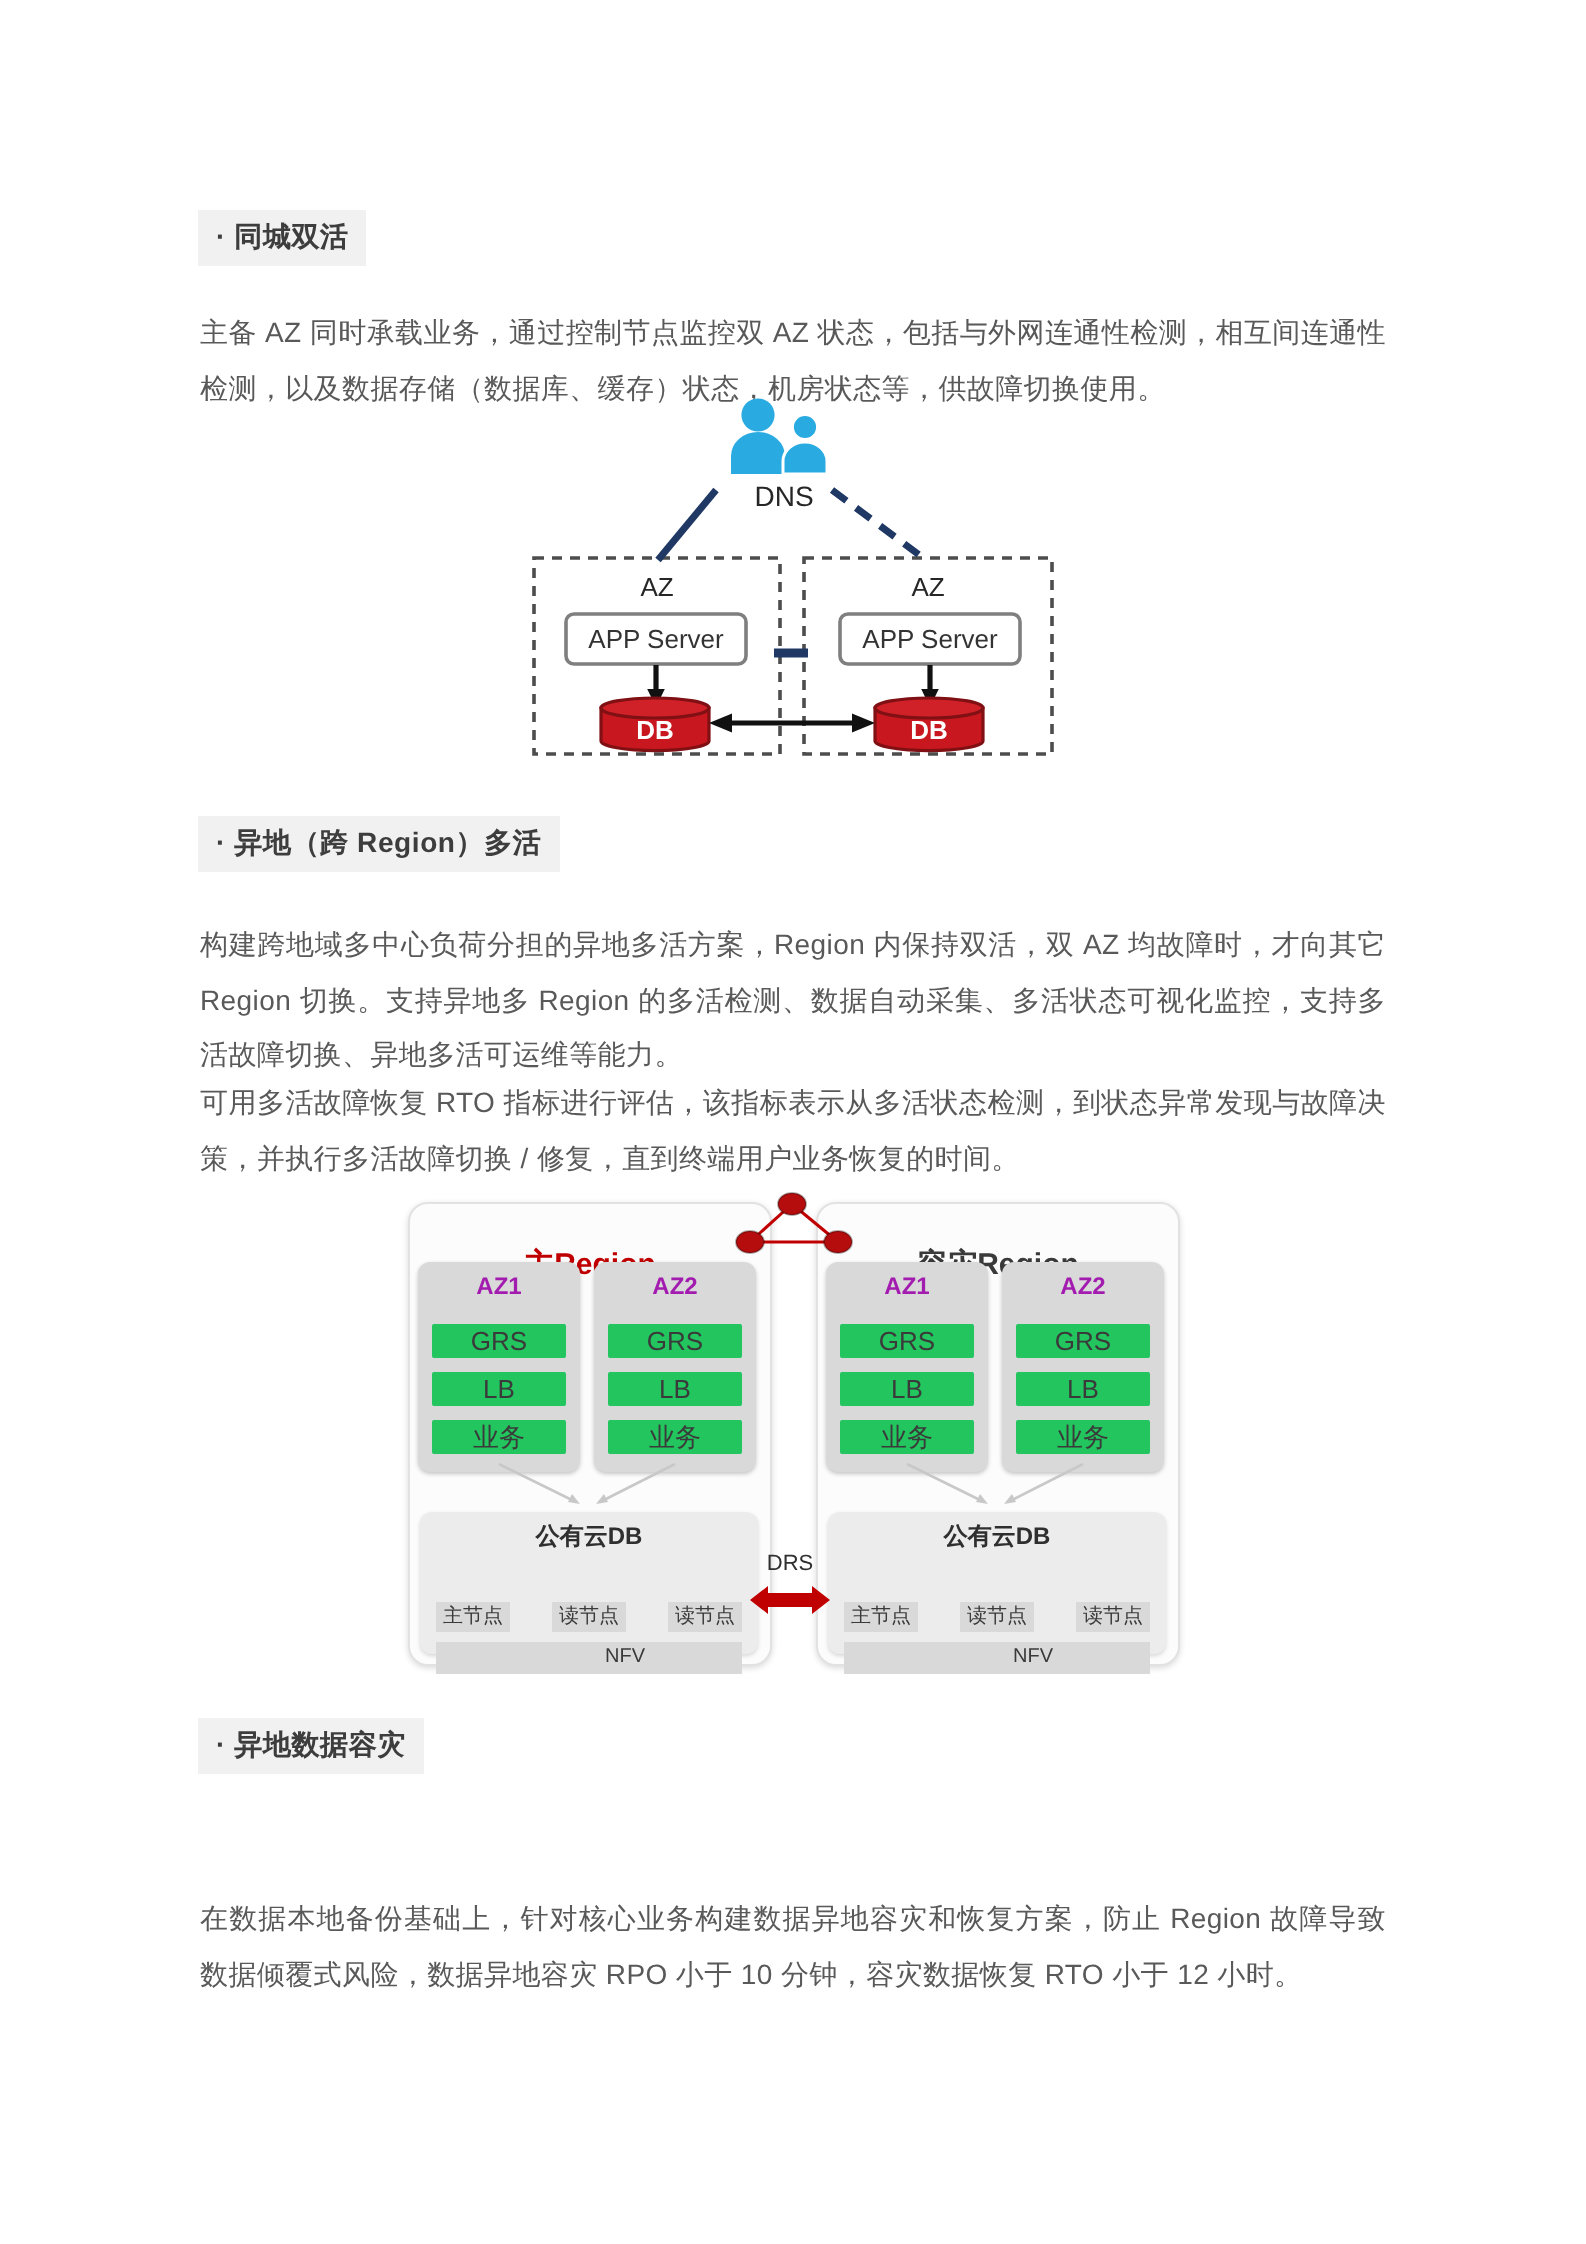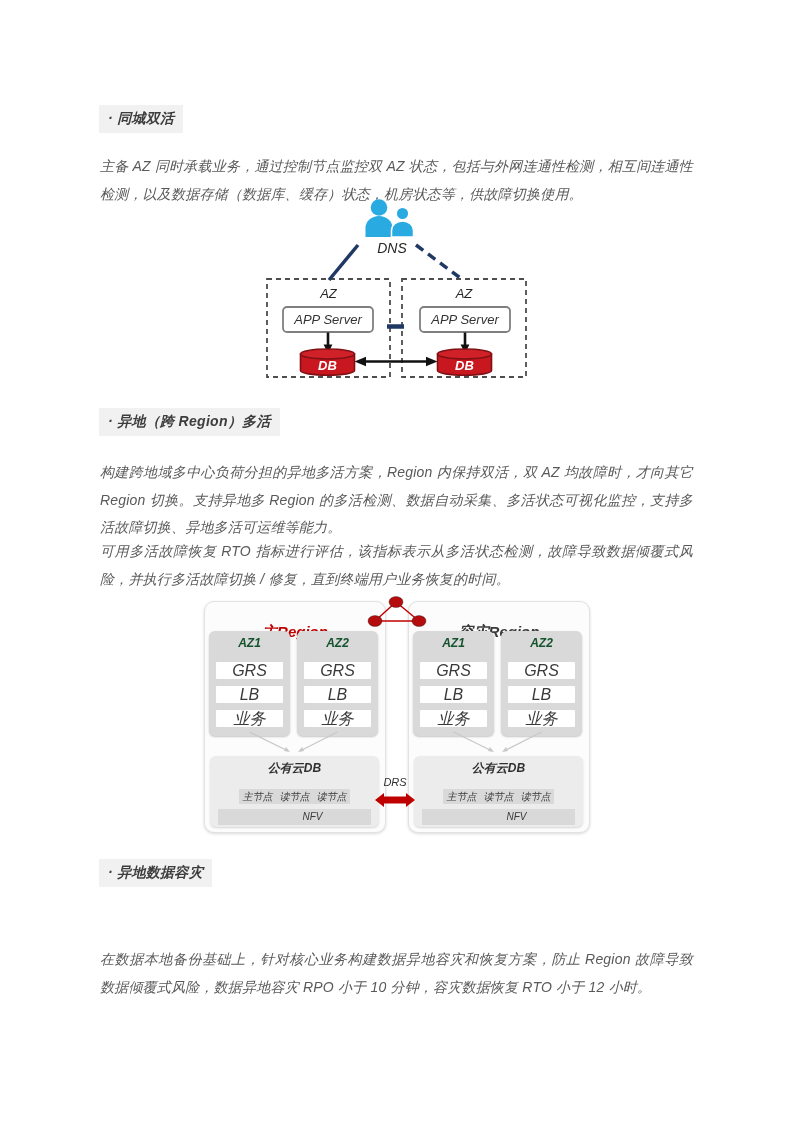--- a/index.html
+++ b/index.html
@@ -1,18 +1,18 @@
 <!DOCTYPE html>
 <html><head>
 <meta charset="utf-8">
 <style>
   html,body{margin:0;padding:0;background:#fff;}
   .page{
     position:relative;width:793px;height:996px;background:#ffffff;
-    font-family:"Liberation Sans","DejaVu Sans",sans-serif;overflow:hidden;margin:0 auto;font-style:italic;
+    font-family:"Liberation Sans","DejaVu Sans",sans-serif;overflow:hidden;margin:0 auto;
   }
   .sec-heading{
     position:absolute;left:99px;background:#f1f1f1;color:#3d3d3d;
     font-size:14px;font-weight:bold;padding:5px 9px;letter-spacing:.3px;white-space:nowrap;
   }
   #h1{top:105px}#h2{top:408px}#h3{top:859px}
   .body-p{
     position:absolute;left:100px;width:593px;font-size:14px;color:#595959;
     line-height:27.5px;text-align:justify;letter-spacing:.2px;
   }
@@ -31,32 +31,32 @@
   }
   .rb-left{left:4px}.rb-right{left:208px}
   .region-title{text-align:center;margin-top:21px;font-size:15px;font-weight:bold;}
   .rb-left .region-title{color:#c00000}
   .rb-right .region-title{color:#3a3a3a}
   .az-col{
     position:absolute;top:29px;width:81px;height:105px;background:#d9d9d9;
     border-radius:6px;box-shadow:0 1px 2px rgba(0,0,0,.22);
   }
   .az-a{left:4px}.az-b{left:92px}
-  .az-head{text-align:center;margin-top:5px;font-size:12px;font-weight:bold;color:#14532d;}
+  .az-head{text-align:center;margin-top:5px;font-size:12px;font-weight:bold;color:#a21caf;}
   .az-items{margin-top:12px;}
   .az-item{
-    height:17px;margin:0 7px 7px;background:#ffffff;font-size:16px;line-height:17px;
+    height:17px;margin:0 7px 7px;background:#22c55e;font-size:13px;line-height:17px;
     text-align:center;color:#3a3a3a;border-radius:1px;
   }
   .db-box{
     position:absolute;left:5px;top:154px;width:169px;height:71px;background:#ececec;
     border-radius:6px;box-shadow:0 1px 2px rgba(0,0,0,.15);
   }
   .db-title{text-align:center;margin-top:4px;font-size:12px;font-weight:bold;color:#2f2f2f;}
-  .db-nodes{display:flex;justify-content:center;padding:0 8px;margin-top:12px;}
+  .db-nodes{display:flex;justify-content:space-between;padding:0 8px;margin-top:24px;}
   .db-node{width:37px;height:15px;background:#d9d9d9;font-size:10px;line-height:15px;text-align:center;color:#3a3a3a;}
   .db-nfv{height:16px;margin:5px 8px 0;background:#d9d9d9;font-size:10px;line-height:16px;text-align:center;color:#3a3a3a;padding-left:36px;}
   .converge-svg{position:absolute;left:0;top:128px;width:180px;height:26px;}
   .tri-svg{position:absolute;left:160px;top:0;width:70px;height:35px;}
   .drs-label{position:absolute;left:175px;top:181px;width:40px;text-align:center;font-size:11px;color:#2f2f2f;}
   .drs-arrow{position:absolute;left:175px;top:197px;width:40px;height:16px;}
   svg text{font-family:"Liberation Sans","DejaVu Sans",sans-serif;}
 </style>
 </head>
 <body>
@@ -113,21 +113,21 @@
 
     <g>
       <line x1="125" y1="165.5" x2="187" y2="165.5" stroke="#111111" stroke-width="2.6"></line>
       <polygon points="114.5,165.5 126,160.8 126,170.2" fill="#111111"></polygon>
       <polygon points="197.5,165.5 186,160.8 186,170.2" fill="#111111"></polygon>
     </g>
   </svg>
 
   <div class="sec-heading" id="h2">· 异地（跨 Region）多活</div>
   <p class="body-p" id="p2">构建跨地域多中心负荷分担的异地多活方案，Region 内保持双活，双 AZ 均故障时，才向其它 Region 切换。支持异地多 Region 的多活检测、数据自动采集、多活状态可视化监控，支持多活故障切换、异地多活可运维等能力。</p>
-  <p class="body-p" id="p3">可用多活故障恢复 RTO 指标进行评估，该指标表示从多活状态检测，故障导致数据倾覆式风险，并执行多活故障切换 / 修复，直到终端用户业务恢复的时间。</p>
+  <p class="body-p" id="p3">可用多活故障恢复 RTO 指标进行评估，该指标表示从多活状态检测，到状态异常发现与故障决策，并执行多活故障切换 / 修复，直到终端用户业务恢复的时间。</p>
 
   <div class="region-diagram">
 
     <div class="region-box rb-left">
       <div class="region-title">主Region</div>
       <div class="az-col az-a">
         <div class="az-head">AZ1</div>
         <div class="az-items">
           <div class="az-item">GRS</div>
           <div class="az-item">LB</div>

